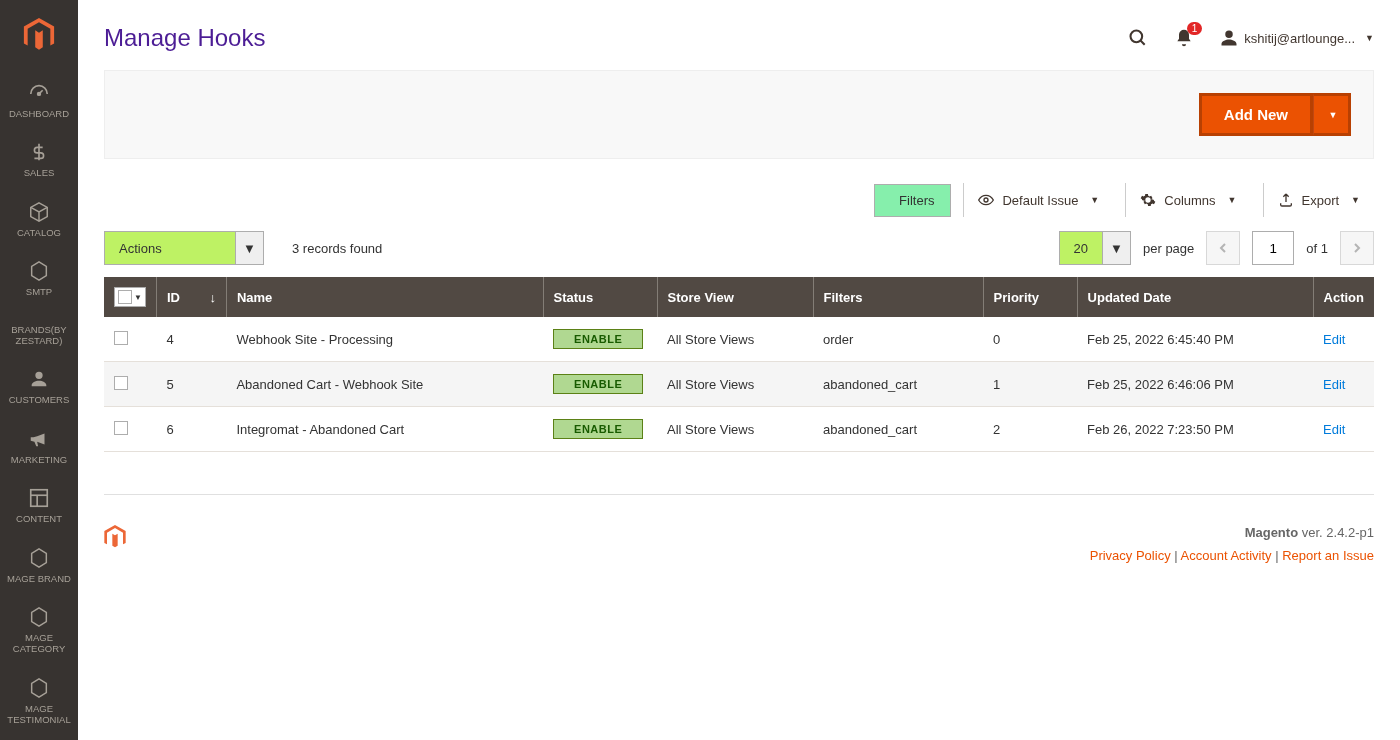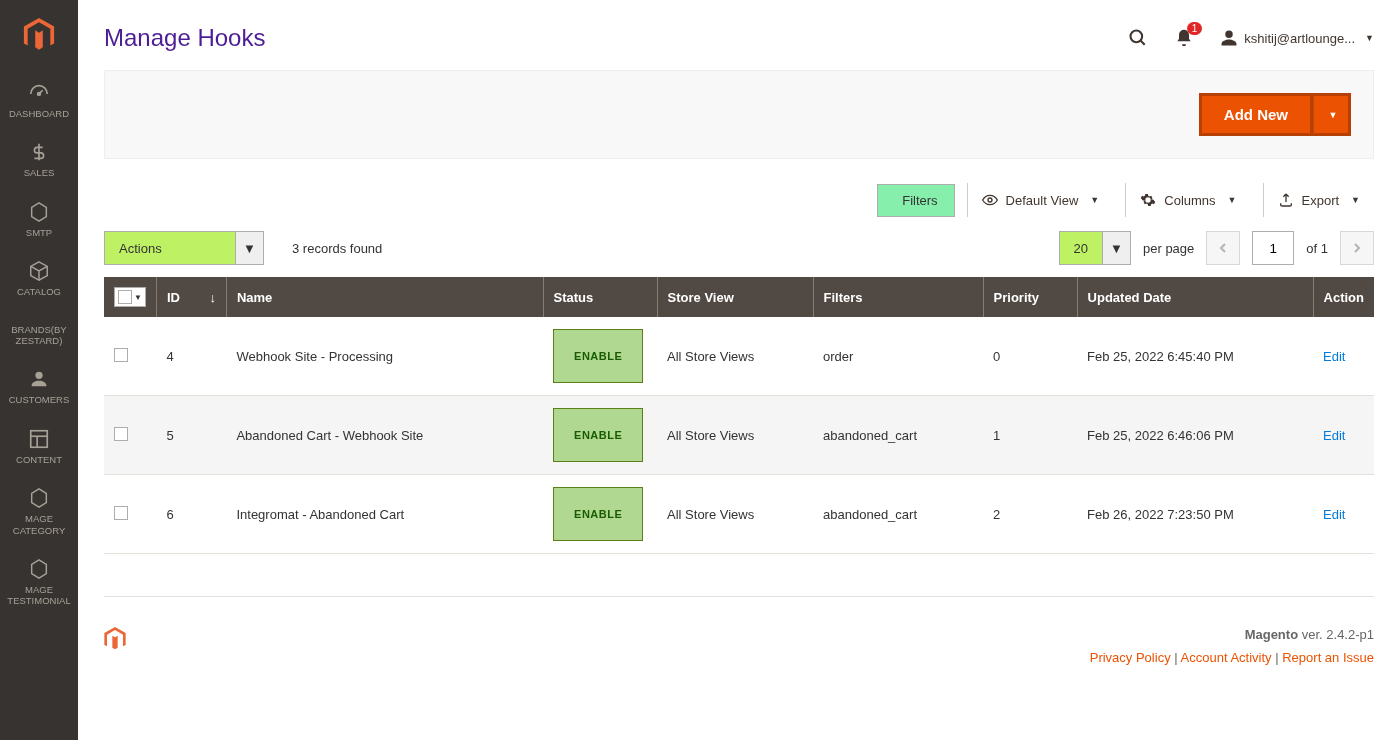--- a/index.html
+++ b/index.html
@@ -56,21 +56,21 @@
 table.grid { width: 100%; border-collapse: collapse; }
 table.grid thead { background: #514943; color: #fff; }
 table.grid th { text-align: left; font-weight: 600; font-size: 13px; padding: 10px 10px; border-right: 1px solid #837d76; }
 table.grid th:last-child { border-right: none; }
 .th-id { display: flex; align-items: center; justify-content: space-between; }
 table.grid td { padding: 12px 10px; border-bottom: 1px solid #e5e0da; font-size: 13px; color: #333; }
 table.grid tbody tr:nth-child(even) { background: #f5f5f5; }
 .checkbox-cell { width: 46px; }
 .hdr-check { display: flex; align-items: center; gap: 2px; background: #fff; border: 1px solid #adadad; padding: 2px 3px; width: fit-content; }
 .cbox { width: 14px; height: 14px; border: 1px solid #adadad; background: #fff; display: inline-block; }
-.status-badge { background: #b0d891; border: 1px solid #5b8116; color: #185b00; font-size: 11px; font-weight: 700; letter-spacing: 0.5px; padding: 20px 20px; display: inline-block; }
+.status-badge { background: #b0d891; border: 1px solid #5b8116; color: #185b00; font-size: 11px; font-weight: 700; letter-spacing: 0.5px; padding: 3px 20px; display: inline-block; }
 .edit-link { color: #007bdb; cursor: pointer; }
 
 
 .footer { border-top: 1px solid #e0e0e0; margin-top: 42px; padding: 30px 0 40px; display: flex; justify-content: space-between; align-items: flex-start; }
 .footer-left { display: flex; align-items: center; gap: 12px; color: #666; }
 .footer-left svg { width: 22px; height: 24px; }
 .footer-right { text-align: right; color: #666; }
 .footer-right a { color: #eb5202; cursor: pointer; }
 .footer-right .ver { color: #666; }
 .caret { font-size: 9px; margin-left: 4px; }
@@ -101,55 +101,71 @@
           <span class="nav-icon">
             <svg viewBox="0 0 24 24" fill="none" stroke="currentColor" stroke-width="1.8">
               <path d="M12 3v18M16 7H10a3 3 0 0 0 0 6h4a3 3 0 0 1 0 6H7"></path>
             </svg>
           </span>
           <span class="nav-label">SALES</span>
         </div>
         <div class="nav-item">
           <span class="nav-icon">
             <svg viewBox="0 0 24 24" fill="none" stroke="currentColor" stroke-width="1.6">
-              <path d="M12 2l8 5v10l-8 5-8-5V7z"></path>
-            </svg>
-          </span>
-          <span class="nav-label">SMTP</span>
-        </div>
-        <div class="nav-item">
-          <span class="nav-icon">
-            <svg viewBox="0 0 24 24" fill="none" stroke="currentColor" stroke-width="1.6">
               <path d="M12 2l9 5v10l-9 5-9-5V7z"></path>
               <path d="M3 7l9 5 9-5M12 22V12"></path>
             </svg>
           </span>
           <span class="nav-label">CATALOG</span>
         </div>
         <div class="nav-item">
+          <span class="nav-icon">
+            <svg viewBox="0 0 24 24" fill="none" stroke="currentColor" stroke-width="1.6">
+              <path d="M12 2l8 5v10l-8 5-8-5V7z"></path>
+            </svg>
+          </span>
+          <span class="nav-label">SMTP</span>
+        </div>
+        <div class="nav-item">
           <span class="nav-icon"></span>
           <span class="nav-label">BRANDS(BY ZESTARD)</span>
         </div>
         <div class="nav-item">
           <span class="nav-icon">
             <svg viewBox="0 0 24 24" fill="currentColor">
               <path d="M12 12a4 4 0 1 0 0-8 4 4 0 0 0 0 8zm0 2c-4 0-8 2-8 5v1h16v-1c0-3-4-5-8-5z"></path>
             </svg>
           </span>
           <span class="nav-label">CUSTOMERS</span>
+        </div>
+        <div class="nav-item">
+          <span class="nav-icon">
+            <svg viewBox="0 0 24 24" fill="currentColor">
+              <path d="M3 10v4l4 1 2 5h2l-1-5 8 3V6l-8 3-4 1z"></path>
+            </svg>
+          </span>
+          <span class="nav-label">MARKETING</span>
         </div>
         <div class="nav-item">
           <span class="nav-icon">
             <svg viewBox="0 0 24 24" fill="none" stroke="currentColor" stroke-width="1.8">
               <rect x="3" y="3" width="18" height="18"></rect>
               <line x1="3" y1="9" x2="21" y2="9"></line>
               <line x1="10" y1="9" x2="10" y2="21"></line>
             </svg>
           </span>
           <span class="nav-label">CONTENT</span>
+        </div>
+        <div class="nav-item">
+          <span class="nav-icon">
+            <svg viewBox="0 0 24 24" fill="none" stroke="currentColor" stroke-width="1.6">
+              <path d="M12 2l8 5v10l-8 5-8-5V7z"></path>
+            </svg>
+          </span>
+          <span class="nav-label">MAGE BRAND</span>
         </div>
         <div class="nav-item">
           <span class="nav-icon">
             <svg viewBox="0 0 24 24" fill="none" stroke="currentColor" stroke-width="1.6">
               <path d="M12 2l8 5v10l-8 5-8-5V7z"></path>
             </svg>
           </span>
           <span class="nav-label">MAGE CATEGORY</span>
         </div>
         <div class="nav-item">
@@ -204,21 +220,21 @@
         <svg viewBox="0 0 24 24" fill="currentColor">
             <path d="M3 4h18l-7 9v6l-4 2v-8z"></path>
           </svg>
         <span>Filters</span>
       </div>
       <div class="tool-group">
         <svg viewBox="0 0 24 24" fill="none" stroke="currentColor" stroke-width="2">
             <path d="M1 12s4-7 11-7 11 7 11 7-4 7-11 7S1 12 1 12z"></path>
             <circle cx="12" cy="12" r="3"></circle>
           </svg>
-        <span>Default View</span>
+        <span>Default Issue</span>
         <span class="caret">▼</span>
       </div>
       <div class="tool-group">
         <svg viewBox="0 0 24 24" fill="currentColor">
             <path d="M12 8a4 4 0 1 0 0 8 4 4 0 0 0 0-8zm9 4a7 7 0 0 1-.1 1.2l2.1 1.6-2 3.4-2.5-1a7 7 0 0 1-2 1.2l-.4 2.6h-4l-.4-2.6a7 7 0 0 1-2-1.2l-2.5 1-2-3.4 2.1-1.6A7 7 0 0 1 3 12a7 7 0 0 1 .1-1.2L1 9.2l2-3.4 2.5 1a7 7 0 0 1 2-1.2L7.9 3h4l.4 2.6a7 7 0 0 1 2 1.2l2.5-1 2 3.4-2.1 1.6A7 7 0 0 1 21 12z"></path>
           </svg>
         <span>Columns</span>
         <span class="caret">▼</span>
       </div>
       <div class="tool-group">

